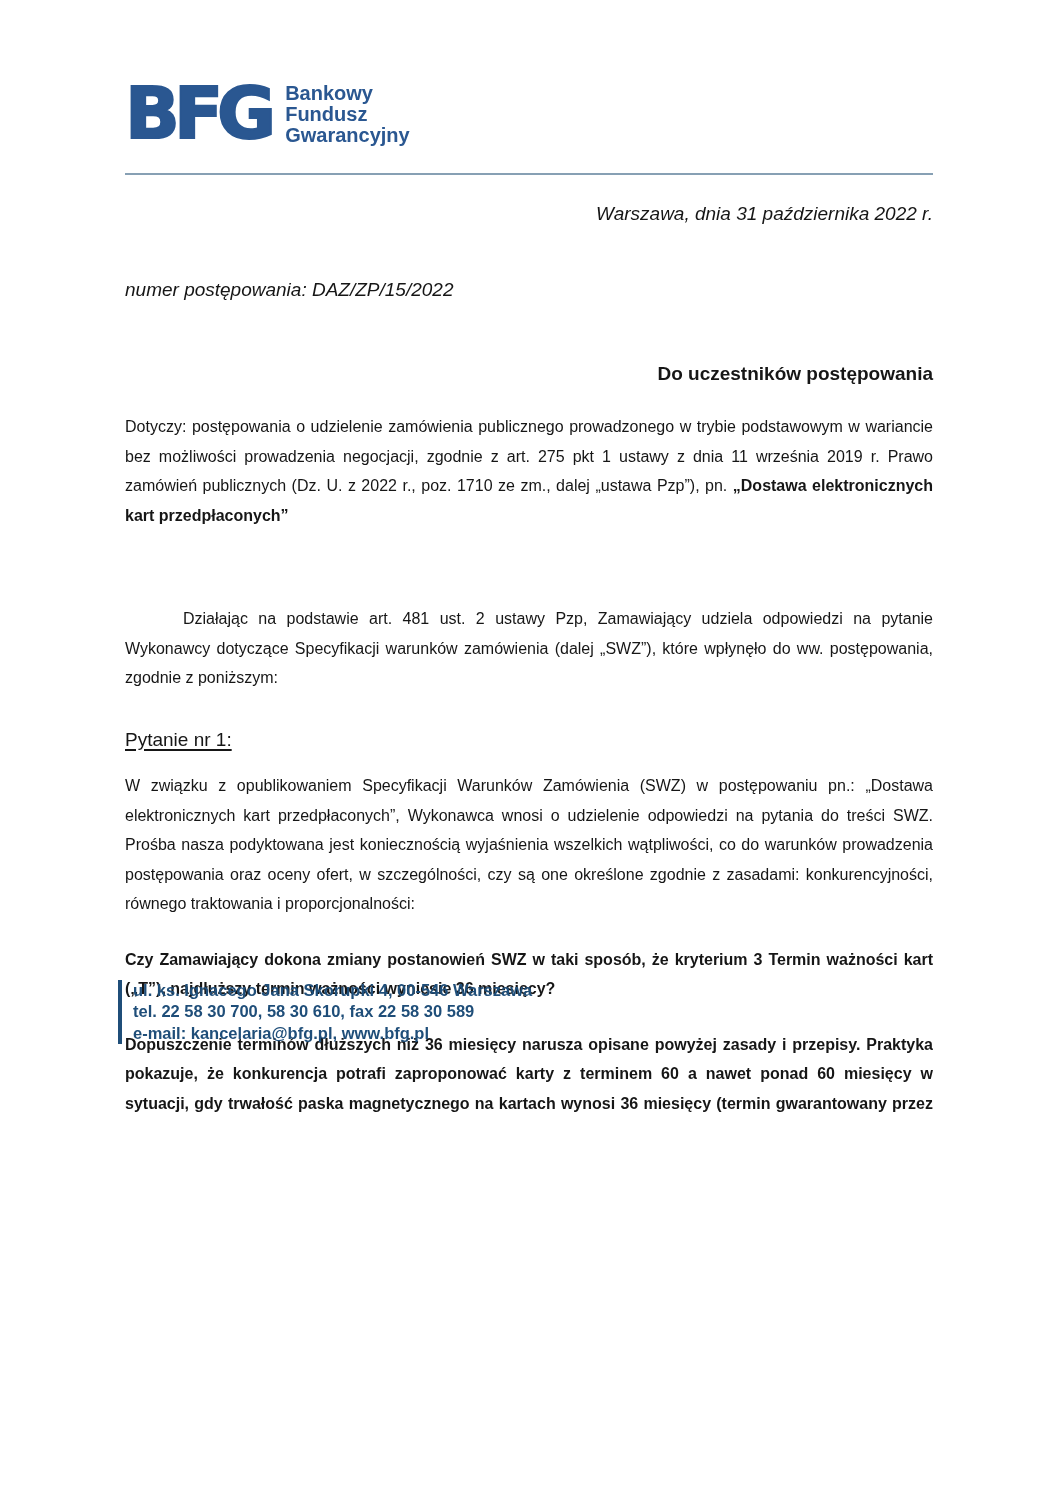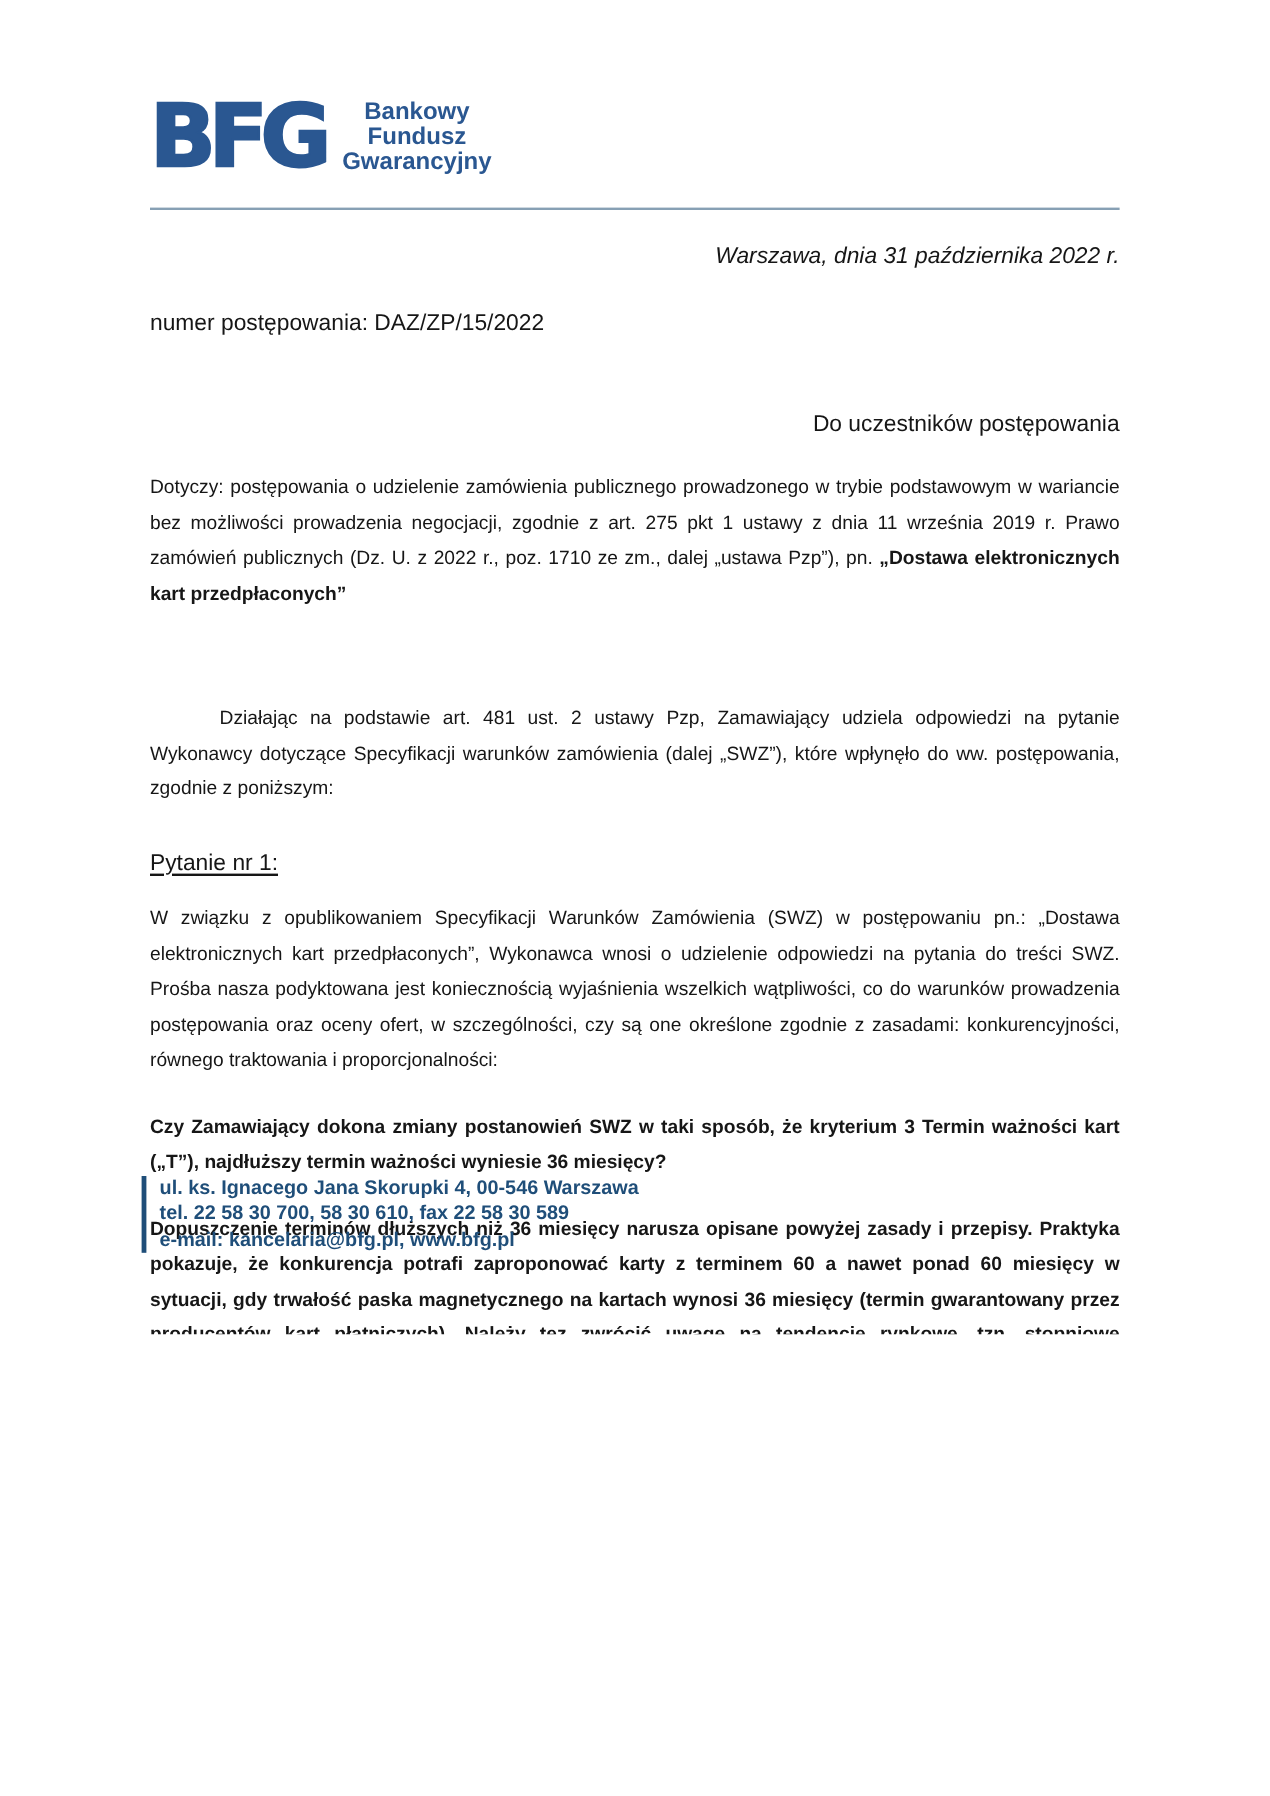--- a/index.html
+++ b/index.html
@@ -36,43 +36,43 @@
     line-height: 74px;
     color: var(--brand, #2a5791);
     -webkit-text-stroke: 2px var(--brand, #2a5791);
   }
   .logo-name {
     padding-top: 7px;
     color: var(--brand, #2a5791);
     font-weight: 700;
     font-size: 20px;
     line-height: 21px;
-    text-align: center;
   }
   .rule {
     border: none;
     border-top: 2px solid var(--rule-color, #87a0b4);
     margin: 17px 0 0 0;
   }
   .date-line {
     margin-top: 27px;
     text-align: right;
     font-size: 19px;
     line-height: 24px;
     font-style: italic;
   }
   .case-number {
-    margin-top: 32px;
+    margin-top: 52px;
+    font-style: italic;
     font-size: 19px;
     line-height: 24px;
   }
   .addressee {
     margin-top: 60px;
     text-align: right;
-    font-weight: 400;
+    font-weight: 700;
     font-size: 19px;
     line-height: 24px;
   }
   p {
     margin: 0;
     font-size: 16px;
     line-height: 29.5px;
     text-align: justify;
   }
   .p-subject { margin-top: 26px; }

